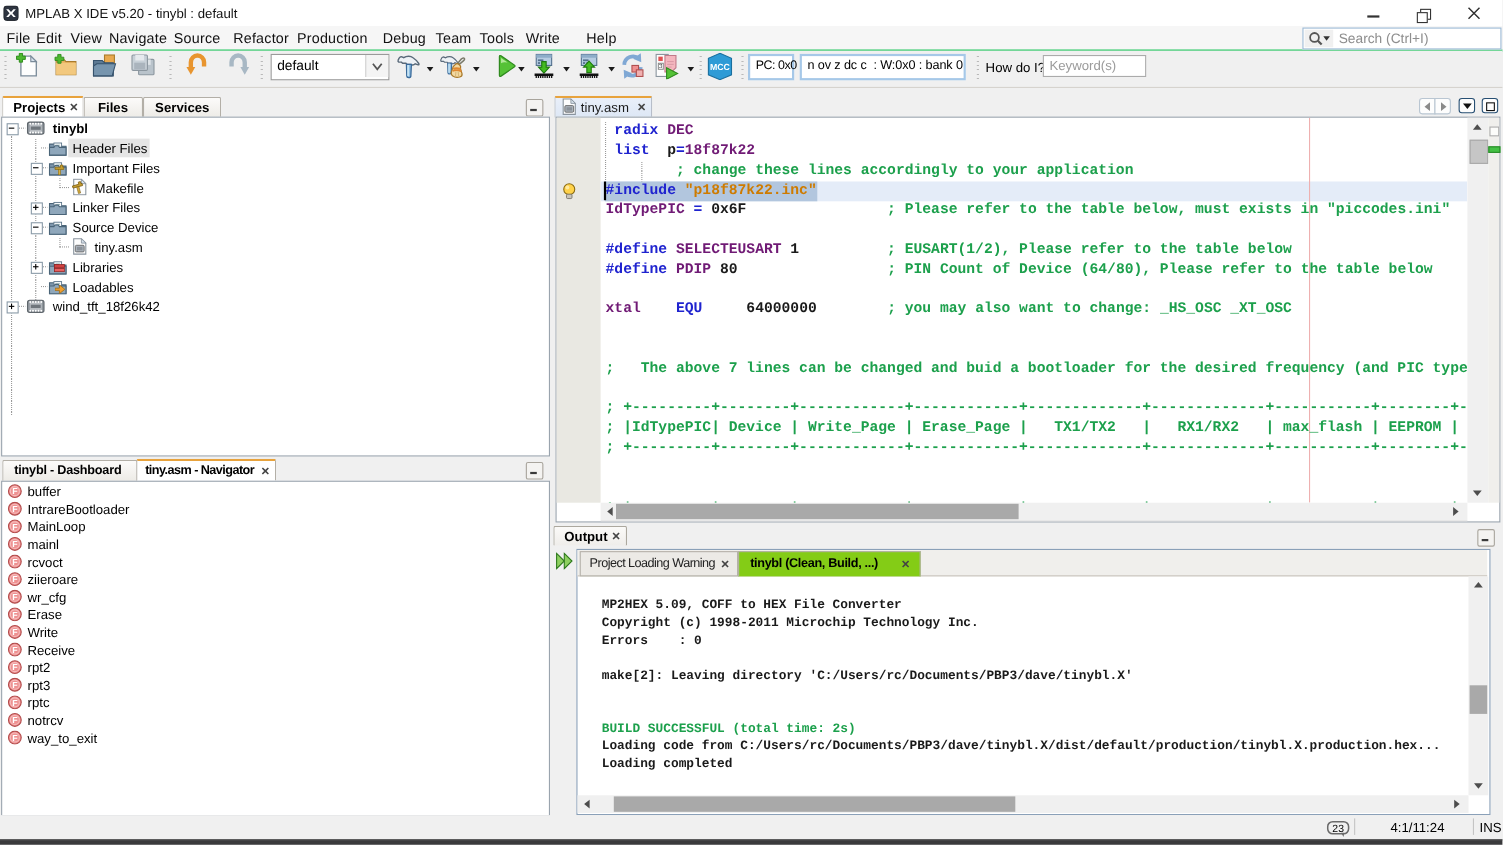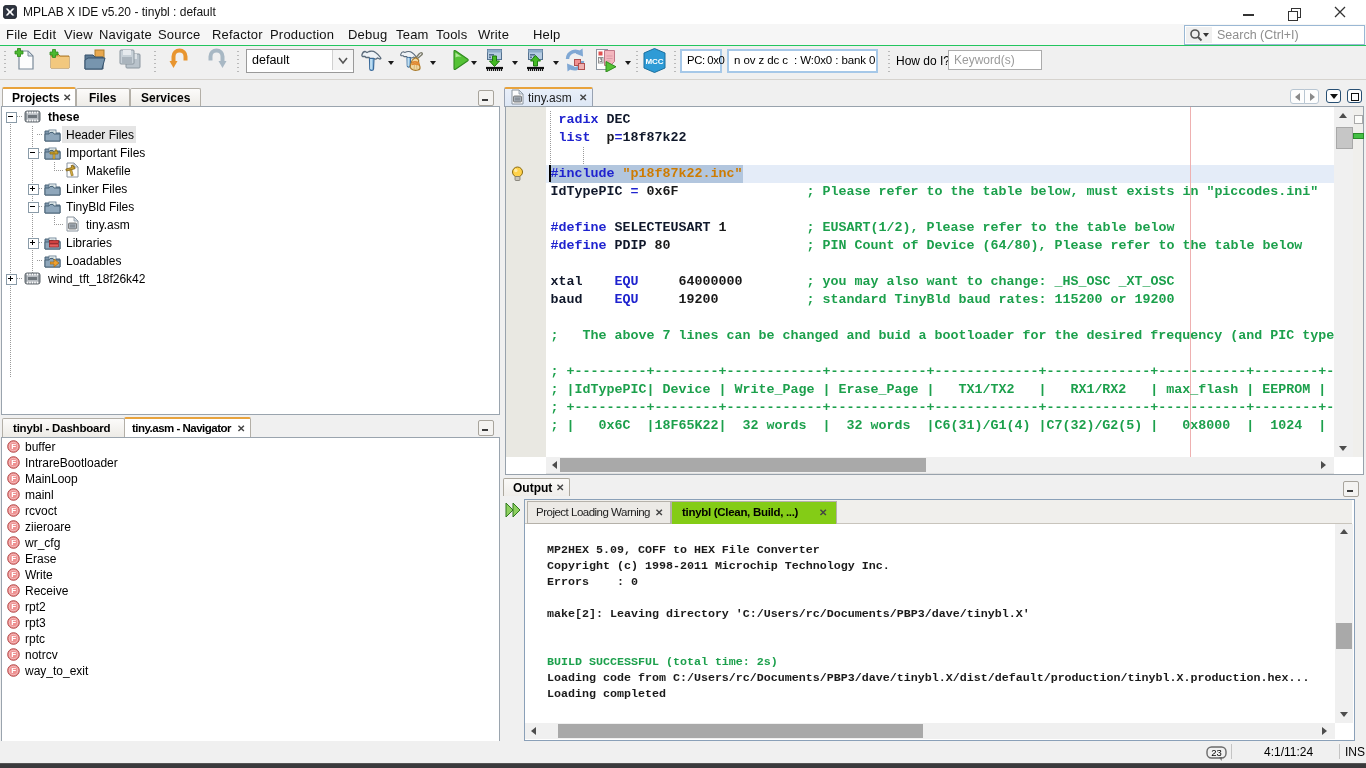--- a/index.html
+++ b/index.html
@@ -37,21 +37,21 @@
 .toggle{width:9px;height:9px;border:1px solid #8a9ba8;background:#fff;}
 .toggle i{position:absolute;left:1px;top:3px;width:5px;height:1px;background:#000;}
 .toggle.plus i.v{left:3px;top:1px;width:1px;height:5px;}
 .vdot{width:1px;background-image:repeating-linear-gradient(to bottom,#9a9a9a 0 1px,transparent 1px 2px);}
 .hdot{height:1px;background-image:repeating-linear-gradient(to right,#9a9a9a 0 1px,transparent 1px 2px);}
 
 .nrow{height:16px;font-size:12px;color:#000;white-space:nowrap;}
 
 .codeline{left:0;height:18px;font-size:13.33px;line-height:18px;white-space:pre;font-weight:bold;color:#1a1a1a;}
 .k{color:#1f23cf;font-weight:bold;}
-.m{color:#0f172a;font-weight:bold;}
+.m{color:#701a75;font-weight:bold;}
 .c{color:#1ca04c;}
 .s{color:#ce7b00;}
 .g{color:#1ca04c;}
 .oline.g{color:#1ca04c;}
 
 .sb-track{background:#f0f0f0;}
 .sb-thumb{background:#a9a9a9;}
 .arr{width:0;height:0;}
 .arr.up{border-left:4px solid transparent;border-right:4px solid transparent;border-bottom:5px solid #4d4d4d;}
 .arr.down{border-left:4px solid transparent;border-right:4px solid transparent;border-top:5px solid #4d4d4d;}
@@ -282,21 +282,21 @@
             <circle cx="8.5" cy="3.5" r="0.9"></circle>
             <circle cx="11" cy="3.5" r="0.9"></circle>
             <circle cx="13.5" cy="3.5" r="0.9"></circle>
             <circle cx="3.5" cy="11.5" r="0.9"></circle>
             <circle cx="6" cy="11.5" r="0.9"></circle>
             <circle cx="8.5" cy="11.5" r="0.9"></circle>
             <circle cx="11" cy="11.5" r="0.9"></circle>
             <circle cx="13.5" cy="11.5" r="0.9"></circle>
           </g>
       </svg>
-      <div class="abs" style="left:47px;top:2px;font-weight:bold">these</div>
+      <div class="abs" style="left:47px;top:2px;font-weight:bold">tinybl</div>
     </div>
     <div class="abs trow" style="top:19px">
       <div class="abs" style="left:61px;top:0px;width:74px;height:17px;background:#e5e5e5"></div>
       <svg class="abs fold" style="left:43px;top:2px" width="17" height="14" viewBox="0 0 17 14">
           <use href="#folder"></use>
         </svg>
       <div class="abs" style="left:65px;top:2px">Header Files</div>
     </div>
     <div class="abs trow" style="top:37px">
       <div class="abs toggle" style="left:27px;top:4px">
@@ -330,21 +330,21 @@
         </svg>
       <div class="abs" style="left:65px;top:2px">Linker Files</div>
     </div>
     <div class="abs trow" style="top:91px">
       <div class="abs toggle" style="left:27px;top:4px">
           <i></i>
         </div>
       <svg class="abs fold" style="left:43px;top:2px" width="17" height="14" viewBox="0 0 17 14">
           <use href="#folder"></use>
         </svg>
-      <div class="abs" style="left:65px;top:2px">TinyBld Files</div>
+      <div class="abs" style="left:65px;top:2px">Source Device</div>
     </div>
     <div class="abs trow" style="top:109px">
       <svg class="abs" style="left:63px;top:0px" width="16" height="16" viewBox="0 0 16 16">
         <path d="M3 1 H10 L14 5 V15 H3 Z" fill="#fdfdfd" stroke="#8a949e" stroke-width="1"></path>
         <path d="M10 1 L10 5 L14 5 Z" fill="#d7e2ec" stroke="#8a949e" stroke-width="0.8"></path>
         <rect x="4.5" y="7" width="8" height="6" rx="1" fill="#aab2ba" stroke="#666" stroke-width="0.8"></rect>
         <rect x="6" y="8.5" width="5" height="3" fill="#8a9199"></rect>
       </svg>
       <div class="abs" style="left:85px;top:2px">tiny.asm</div>
     </div>
@@ -556,31 +556,30 @@
   <div class="abs" style="left:505px;top:106px;width:857px;height:367px;border:1px solid #98a2ac;background:#fff">
     <div class="abs" style="left:0px;top:0px;width:40px;height:350px;background:#e9e8e2"></div>
     <div class="abs" style="left:40px;top:0px;width:788px;height:350px;overflow:hidden">
     <div class="abs" style="left:0px;top:58px;width:788px;height:18px;background:#e4ecf8"></div>
     <div class="abs" style="left:4px;top:58px;width:193px;height:18px;background:#b2c6de"></div>
     <div class="abs" style="left:644px;top:0px;width:1px;height:350px;background:#eeb0b0"></div>
     <div class="abs vdot" style="left:4px;top:4px;height:54px"></div>
     <div class="abs vdot" style="left:36.5px;top:40px;height:18px"></div>
     <div class="abs codeline mono" style="left:4.5px;top:4px"><span class=""> </span><span class="k">radix</span><span class=""> </span><span class="m">DEC</span></div>
     <div class="abs codeline mono" style="left:4.5px;top:22px"><span class=""> </span><span class="k">list</span><span class="">  </span>p<span class="k">=</span><span class="m">18f87k22</span></div>
+    <div class="abs codeline mono" style="left:4.5px;top:40px"><span class="">        </span><span class="c">; change these lines accordingly to your application</span></div>
     <div class="abs codeline mono" style="left:4.5px;top:58px"><span class="k">#include</span> <span class="s">"p18f87k22.inc"</span></div>
     <div class="abs codeline mono" style="left:4.5px;top:76px"><span class="m">IdTypePIC</span><span class=""> </span><span class="k">=</span><span class=""> </span>0x6F<span class="">                </span><span class="c">; Please refer to the table below, must exists in "piccodes.ini"</span></div>
     <div class="abs codeline mono" style="left:4.5px;top:112px"><span class="k">#define</span><span class=""> </span><span class="m">SELECTEUSART</span><span class=""> </span>1<span class="">          </span><span class="c">; EUSART(1/2), Please refer to the table below</span></div>
     <div class="abs codeline mono" style="left:4.5px;top:130px"><span class="k">#define</span><span class=""> </span><span class="m">PDIP</span><span class=""> </span>80<span class="">                 </span><span class="c">; PIN Count of Device (64/80), Please refer to the table below</span></div>
     <div class="abs codeline mono" style="left:4.5px;top:166px"><span class="m">xtal</span><span class="">    </span><span class="k">EQU</span><span class="">     </span>64000000<span class="">        </span><span class="c">; you may also want to change: _HS_OSC _XT_OSC</span></div>
-    <div class="abs codeline mono" style="left:4.5px;top:184px"><span class="m">baud</span><span class="">    </span><span class="k">EQU</span><span class="">     </span>19200<span class="">           </span><span class="c">; standard TinyBld baud rates: 115200 or 19200</span></div>
     <div class="abs codeline mono" style="left:4.5px;top:220px"><span class="c">;   The above 7 lines can be changed and buid a bootloader for the desired frequency (and PIC type</span></div>
     <div class="abs codeline mono" style="left:4.5px;top:256px"><span class="c">; +---------+--------+------------+------------+-------------+-------------+-----------+--------+--------+</span></div>
     <div class="abs codeline mono" style="left:4.5px;top:274px"><span class="c">; |IdTypePIC| Device | Write_Page | Erase_Page |   TX1/TX2   |   RX1/RX2   | max_flash | EEPROM |</span></div>
     <div class="abs codeline mono" style="left:4.5px;top:292px"><span class="c">; +---------+--------+------------+------------+-------------+-------------+-----------+--------+--------+</span></div>
-    <div class="abs codeline mono" style="left:4.5px;top:310px"><span class="c">; |   0x6C  |18F65K22|  32 words  |  32 words  |C6(31)/G1(4) |C7(32)/G2(5) |   0x8000  |  1024  |</span></div>
     <div class="abs codeline mono" style="left:4.5px;top:346px"><span class="c">; +---------+--------+------------+------------+-------------+-------------+-----------+--------+--------+</span></div>
     <div class="abs" style="left:3px;top:58px;width:2px;height:17px;background:#000"></div>
     </div>
     <svg class="abs" style="left:4px;top:59px" width="15" height="16" viewBox="0 0 15 16">
       <circle cx="7.5" cy="6" r="5" fill="#ffd24a" stroke="#8a6a10" stroke-width="1"></circle>
       <circle cx="5.8" cy="4.5" r="1.8" fill="#ffeaa0"></circle>
       <rect x="5" y="10.5" width="5" height="4" rx="1" fill="#c8c4ba" stroke="#77736a" stroke-width="0.8"></rect>
     </svg>
     <div class="abs sb-track" style="left:40px;top:350px;width:788px;height:16px">
       <div class="abs arr left" style="left:6px;top:4px"></div>

